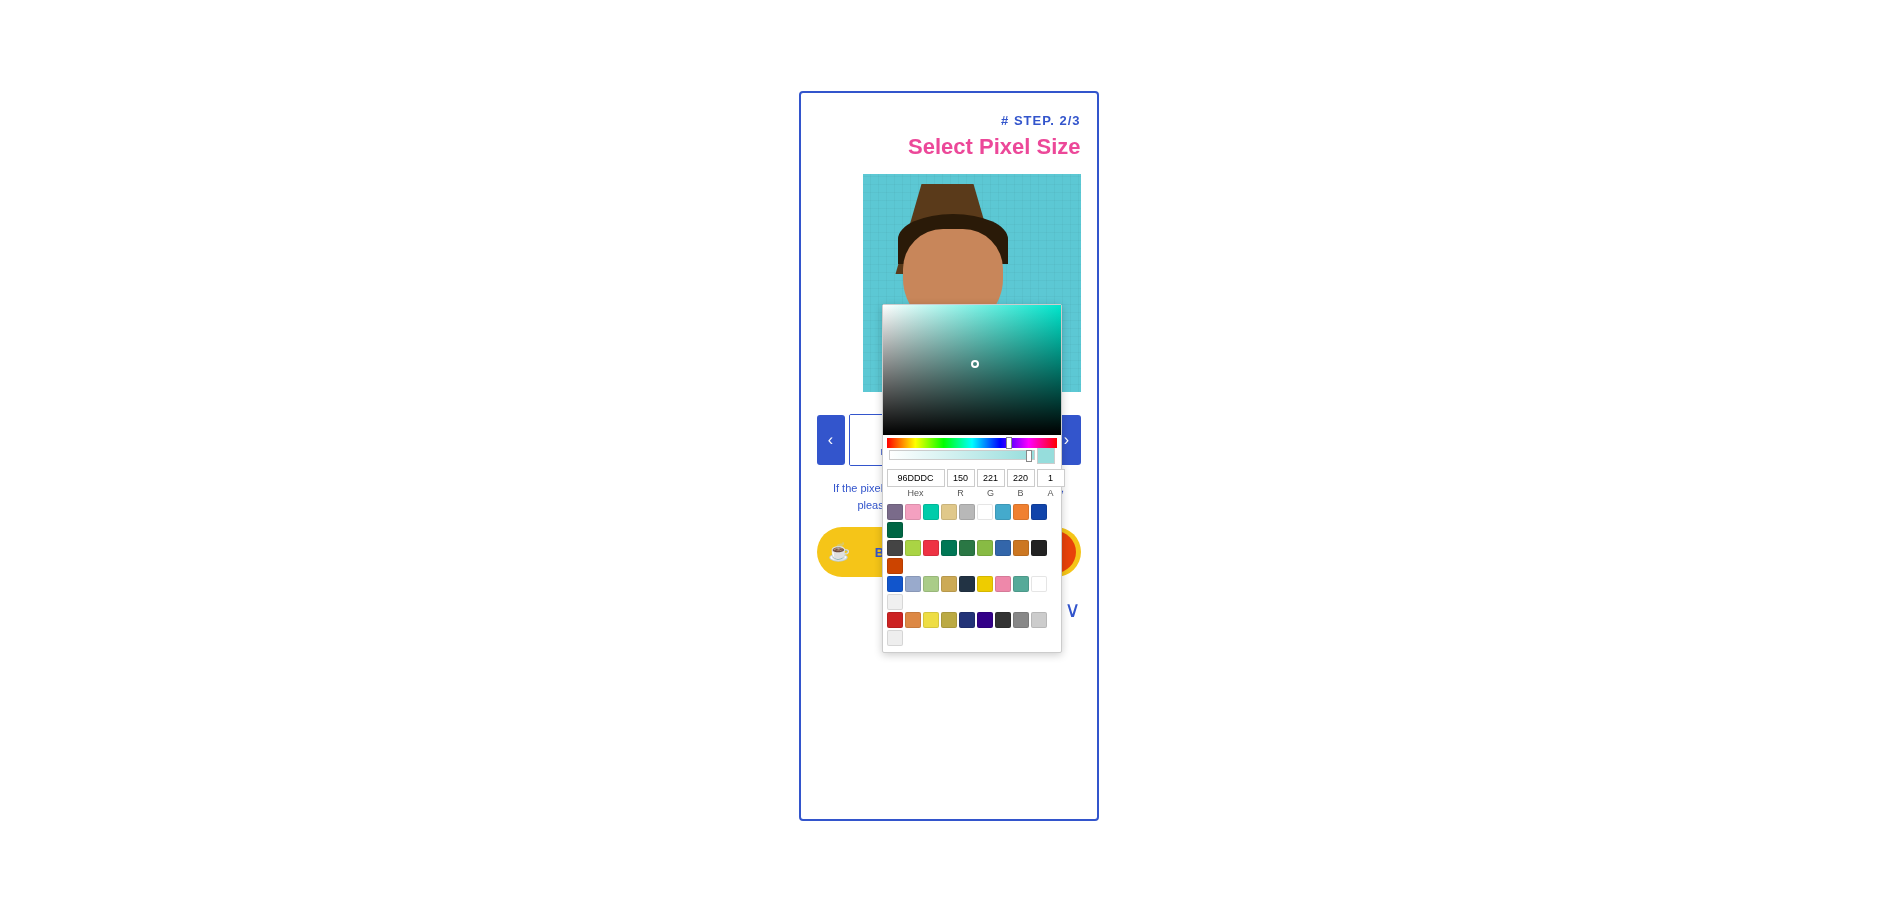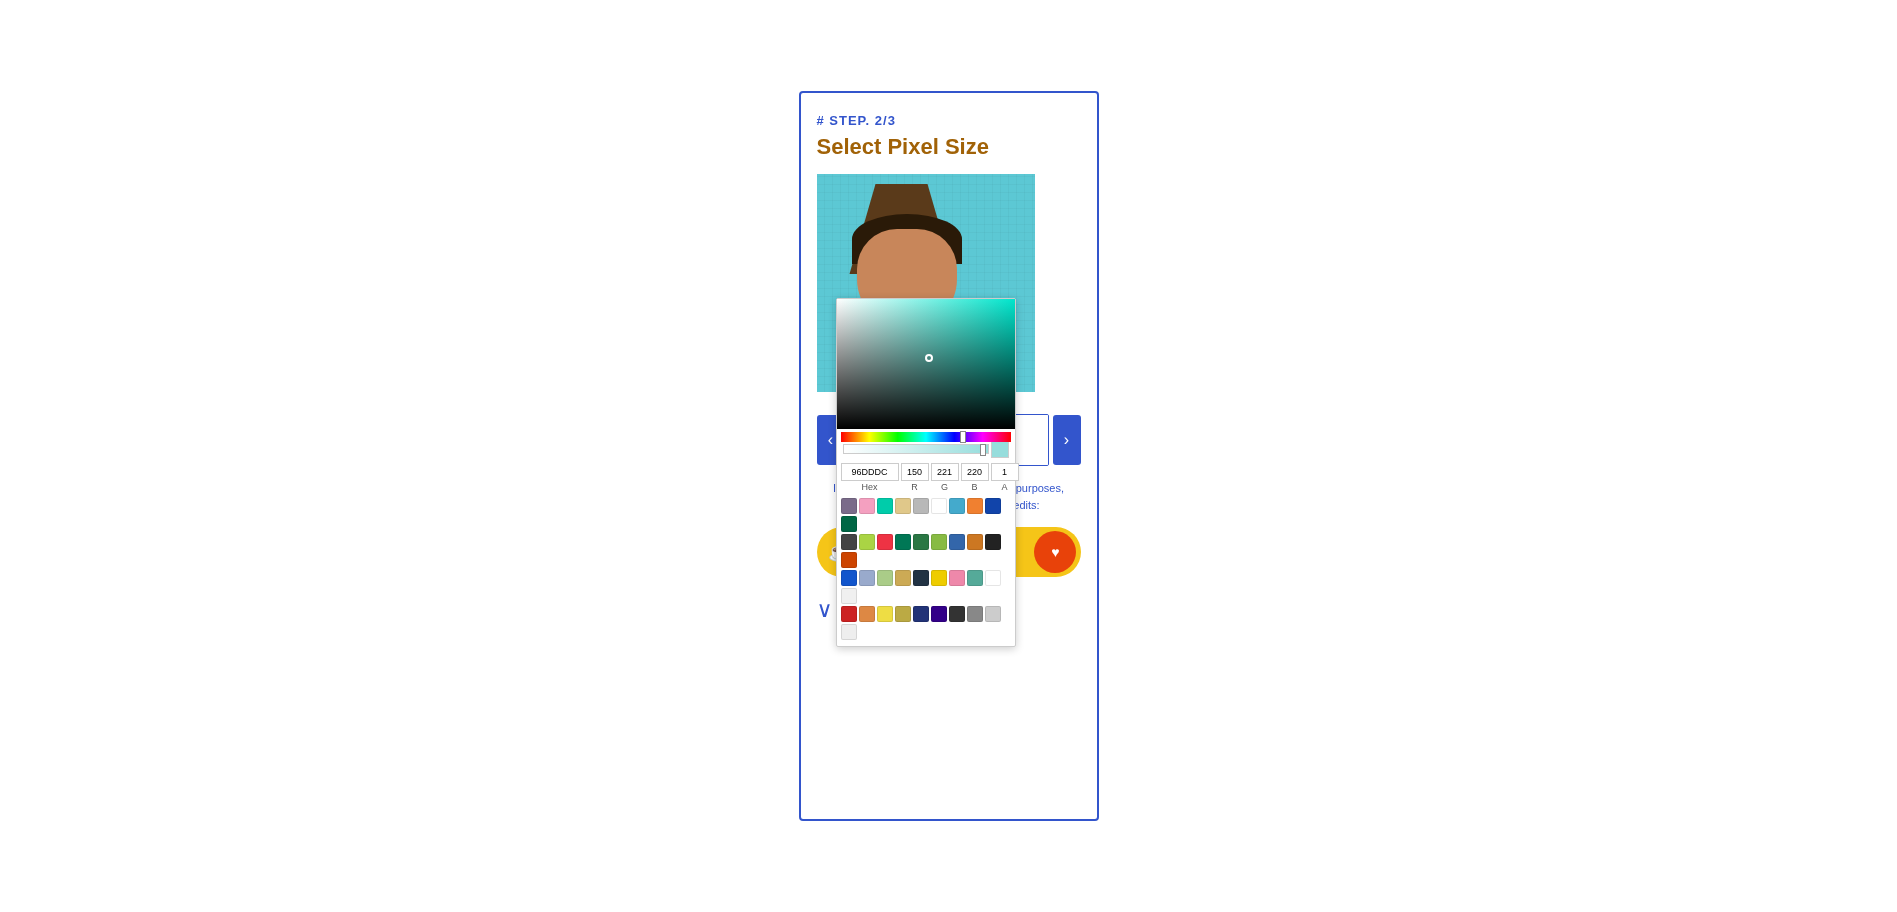--- a/index.html
+++ b/index.html
@@ -24,44 +24,44 @@
     .main-card {
       width: 300px;
       min-height: 730px;
       border: 2px solid #3355cc;
       border-radius: 4px;
       background: white;
       padding: 20px 16px;
       position: relative;
       display: flex;
       flex-direction: column;
-      align-items: flex-start;
+      align-items: flex-end;
     }
 
     .step-label {
       color: #3355cc;
       font-size: 13px;
       font-weight: bold;
       text-align: center;
       margin-bottom: 6px;
       letter-spacing: 1px;
     }
 
     .page-title {
-      color: #a16207;
+      color: #ec4899;
       font-size: 22px;
       font-weight: bold;
       text-align: center;
       margin-bottom: 14px;
     }
 
     
     .color-picker-popup {
       position: absolute;
-      top: 124px;
+      top: 130px;
       left: 50%;
       transform: translateX(-50%);
       width: 180px;
       background: white;
       border: 1px solid #ccc;
       border-radius: 2px;
       z-index: 10;
       box-shadow: 0 2px 8px rgba(0,0,0,0.2);
     }
 

